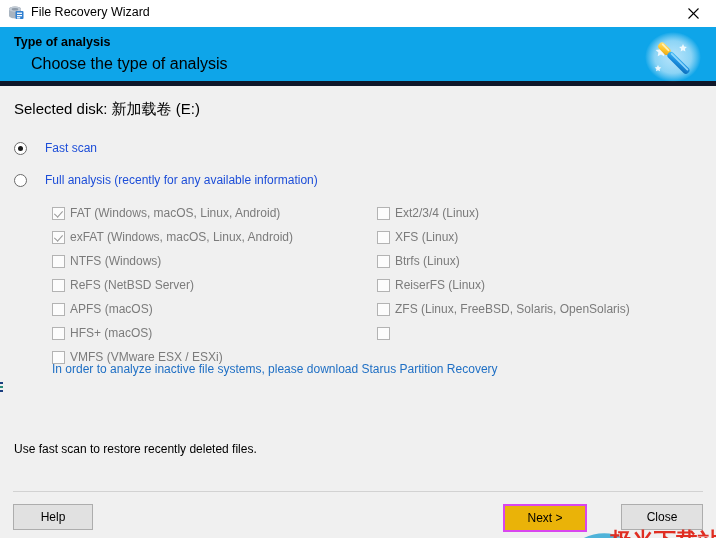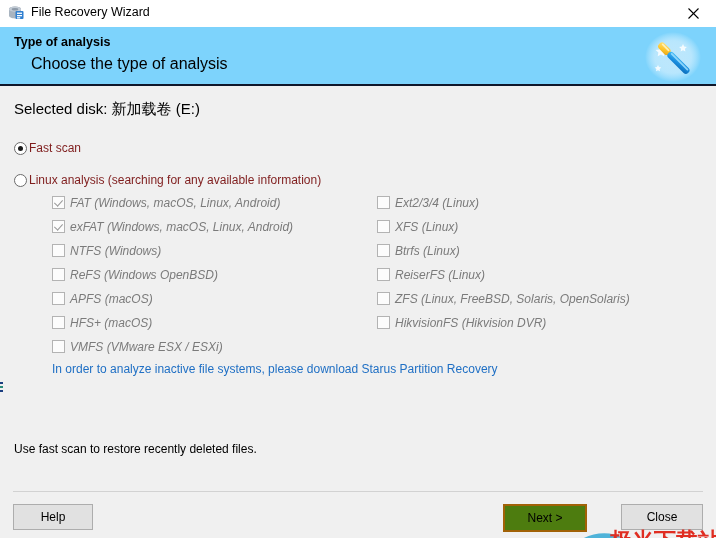--- a/index.html
+++ b/index.html
@@ -56,22 +56,22 @@
     cursor: default;
   }
   .titlebar-close svg { display:block; }
 
   
   .header {
     position: absolute;
     left: 0; top: 27px;
     width: 716px;
     height: 59px;
-    background: #7dd3fc;
-    border-bottom: 2px solid #0f172a;
+    background: #0ea5e9;
+    border-bottom: 5px solid #0f172a;
     box-sizing: border-box;
   }
   .header-title {
     position: absolute;
     left: 14px; top: 8px;
     font-weight: bold;
     font-size: 12.5px;
     color: #000;
   }
   .header-sub {
@@ -131,42 +131,41 @@
   }
   .radio-mark.checked::after {
     content: "";
     position: absolute;
     left: 3px; top: 3px;
     width: 5px; height: 5px;
     border-radius: 50%;
     background: #1a1a1a;
   }
   .radio-label {
-    margin-left: 2px;
-    font-size: 12px;
-    color: #7f1d1d;
+    margin-left: 18px;
+    font-size: 12px;
+    color: #1d4ed8;
     white-space: nowrap;
   }
 
   
   .fs-grid {
     position: absolute;
     left: 0; top: 110px;
     width: 716px;
   }
   .fs-col { position: absolute; top: 0; }
   .fs-col.left  { left: 52px; }
   .fs-col.right { left: 377px; }
 
   .cb-row {
     display: flex;
-    align-items: flex-start;
+    align-items: flex-end;
     height: 24px;
     cursor: default;
-    font-style: italic;
   }
   .cb-box {
     width: 13px; height: 13px;
     border: 1px solid #b3b3b3;
     background: #fcfcfc;
     box-sizing: border-box;
     position: relative;
     flex: 0 0 auto;
   }
   .cb-box.checked::after {
@@ -230,21 +229,21 @@
     color: #000;
     display: flex;
     align-items: center;
     justify-content: center;
     box-sizing: border-box;
     cursor: default;
     padding: 12px;
   }
   .btn-help  { left: 13px;  top: 13px; width: 80px; height: 23px; }
   .btn-next  { left: 503px; top: 13px; width: 84px; height: 23px;
-               border: 2px solid #a16207; background: #4d7c0f; }
+               border: 2px solid #d946ef; background: #eab308; }
   .btn-close { left: 621px; top: 13px; width: 82px; height: 23px; }
 
   
   .watermark {
     position: absolute;
     left: 565px; top: 484px;
     width: 151px; height: 54px;
     pointer-events: none;
     margin-top: 42px;
   }
@@ -340,40 +339,40 @@
 
     <div class="selected-disk">Selected disk: 新加载卷 (E:)</div>
 
     <div class="radio-row r1">
       <span class="radio-mark checked"></span>
       <span class="radio-label">Fast scan</span>
     </div>
 
     <div class="radio-row r2">
       <span class="radio-mark"></span>
-      <span class="radio-label">Linux analysis (searching for any available information)</span>
+      <span class="radio-label">Full analysis (recently for any available information)</span>
     </div>
 
     <div class="fs-grid">
       <div class="fs-col left">
         <div class="cb-row">
           <span class="cb-box checked"></span>
           <span class="cb-label">FAT (Windows, macOS, Linux, Android)</span>
         </div>
         <div class="cb-row">
           <span class="cb-box checked"></span>
           <span class="cb-label">exFAT (Windows, macOS, Linux, Android)</span>
         </div>
         <div class="cb-row">
           <span class="cb-box"></span>
           <span class="cb-label">NTFS (Windows)</span>
         </div>
         <div class="cb-row">
           <span class="cb-box"></span>
-          <span class="cb-label">ReFS (Windows OpenBSD)</span>
+          <span class="cb-label">ReFS (NetBSD Server)</span>
         </div>
         <div class="cb-row">
           <span class="cb-box"></span>
           <span class="cb-label">APFS (macOS)</span>
         </div>
         <div class="cb-row">
           <span class="cb-box"></span>
           <span class="cb-label">HFS+ (macOS)</span>
         </div>
         <div class="cb-row">
@@ -398,21 +397,20 @@
         <div class="cb-row">
           <span class="cb-box"></span>
           <span class="cb-label">ReiserFS (Linux)</span>
         </div>
         <div class="cb-row">
           <span class="cb-box"></span>
           <span class="cb-label">ZFS (Linux, FreeBSD, Solaris, OpenSolaris)</span>
         </div>
         <div class="cb-row">
           <span class="cb-box"></span>
-          <span class="cb-label">HikvisionFS (Hikvision DVR)</span>
         </div>
       </div>
     </div>
 
     <a class="dl-link" href="#">In order to analyze inactive file systems, please download Starus Partition Recovery</a>
 
 
     <div class="hint">Use fast scan to restore recently deleted files.</div>
   </div>
 

